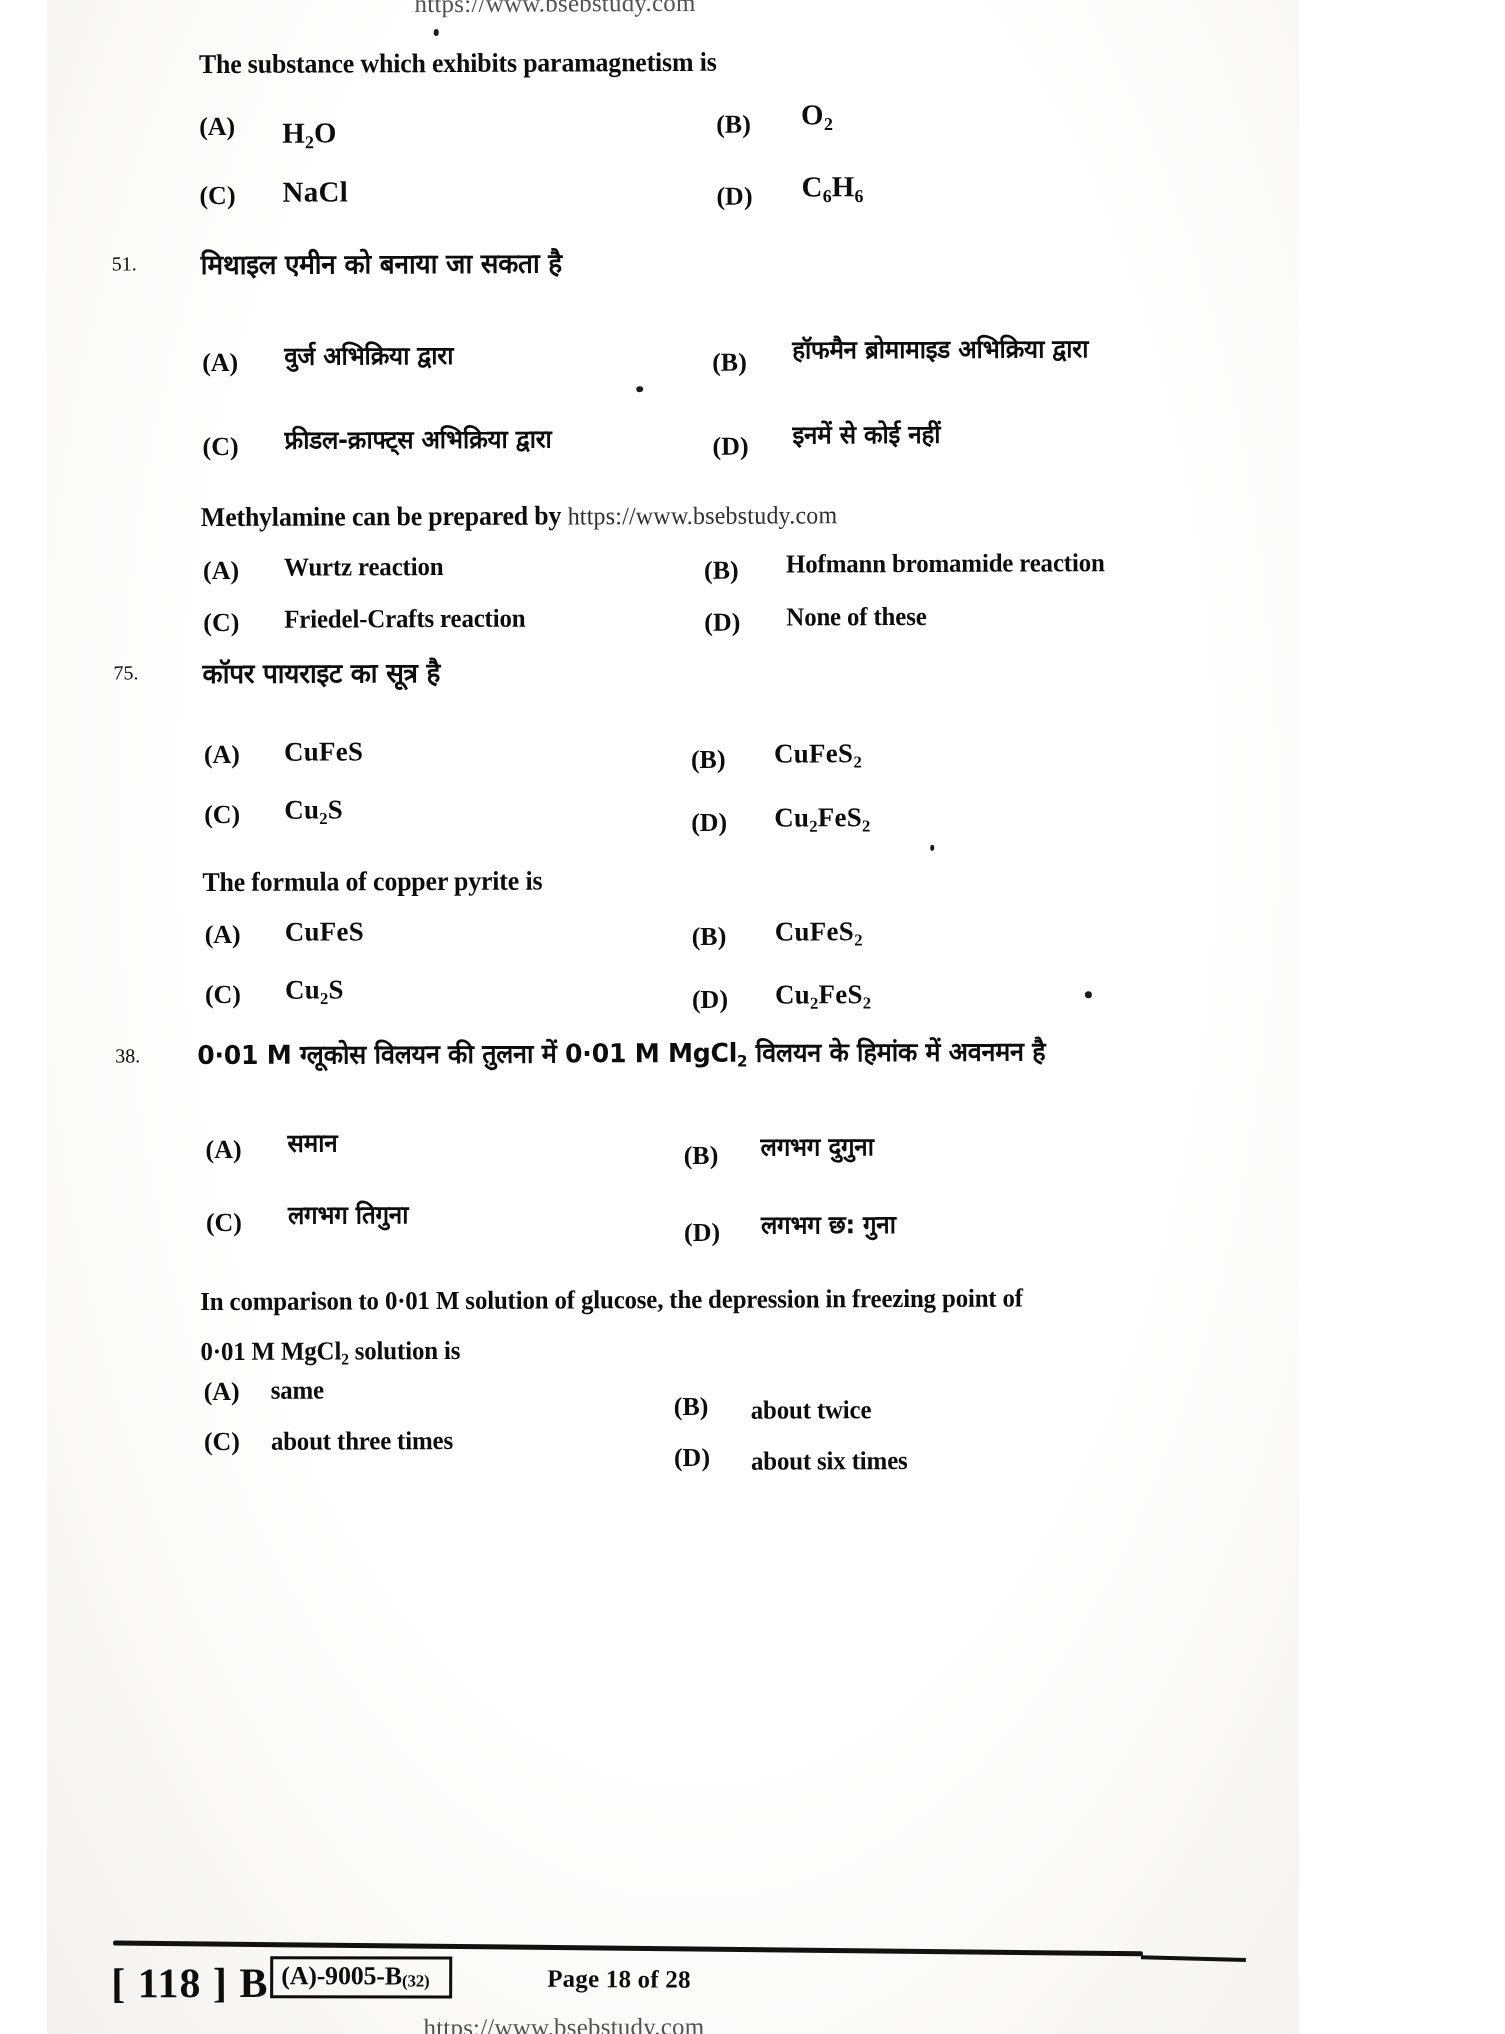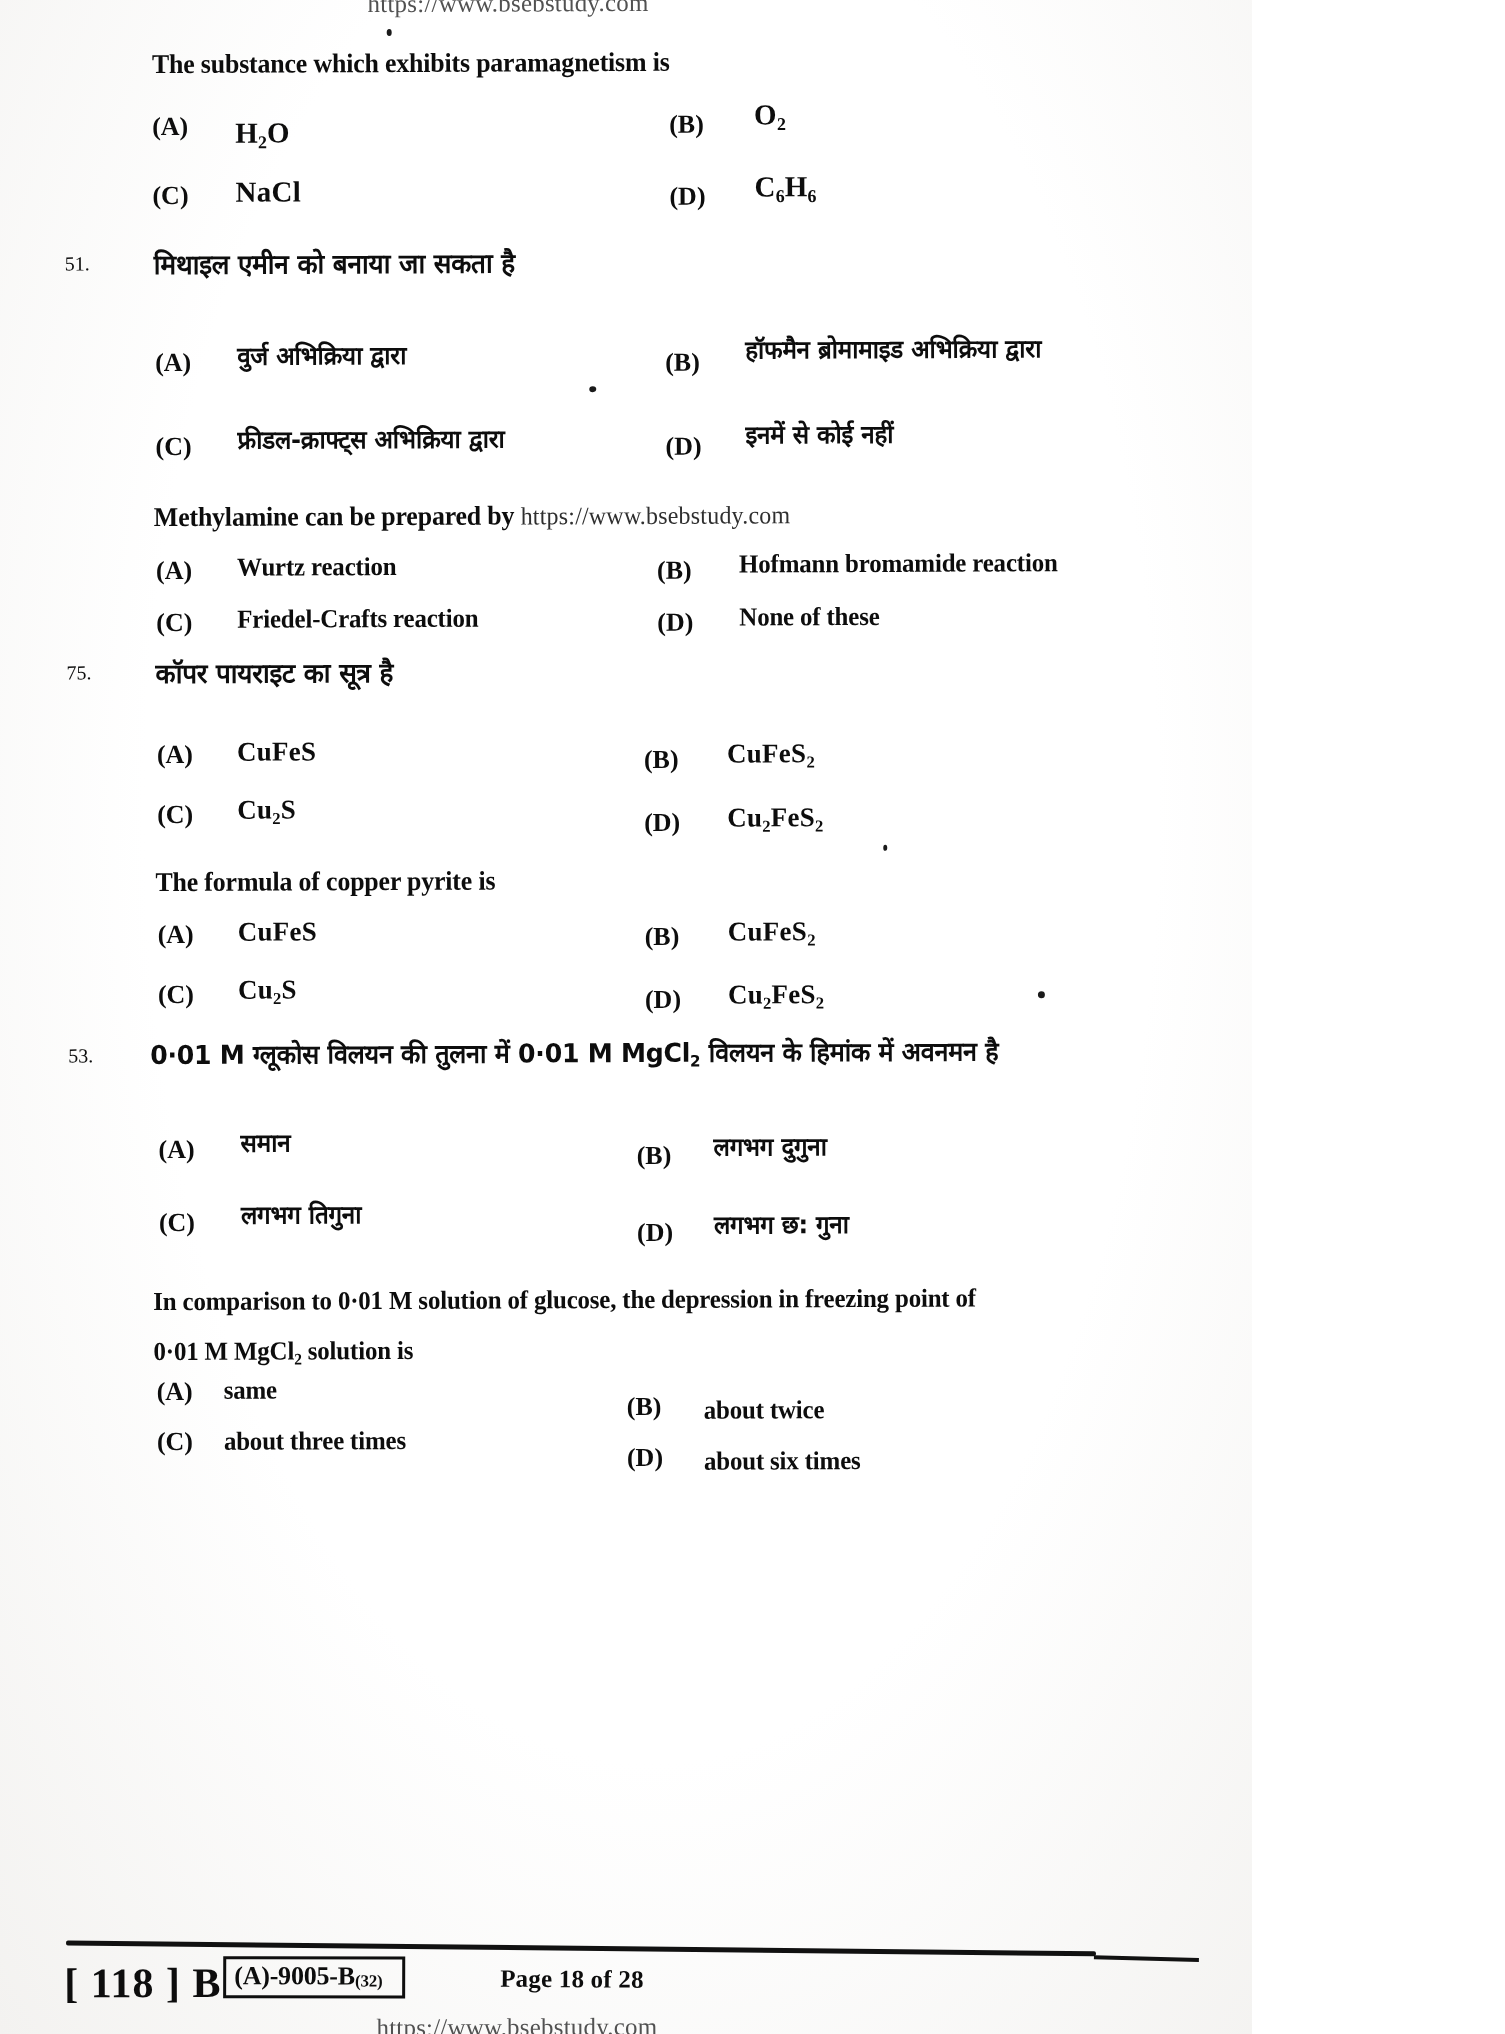--- a/index.html
+++ b/index.html
@@ -13,20 +13,21 @@
     position: relative;
     width: 1252px;
     height: 2034px;
     background: #fdfdfc;
     overflow: hidden;
     font-family: "Liberation Serif", "DejaVu Serif", serif;
     color: #121212;
     
     background-image:
       radial-gradient(ellipse at 52% 40%, rgba(255,255,255,1) 55%, rgba(243,242,240,1) 100%);
+    margin-left: 47px;
   }
 
   
   .ink {
     color: #0d0d0d;
     -webkit-font-smoothing: none;
     text-rendering: geometricPrecision;
   }
 
   
@@ -279,21 +280,21 @@
 
   <div class="t tag ink" style="left:645px; top:922px;">(B)</div>
   <div class="t chem chem-sm ink" style="left:728px; top:917px;">CuFeS<sub>2</sub></div>
 
   <div class="t tag ink" style="left:158px; top:978px;">(C)</div>
   <div class="t chem chem-sm ink" style="left:238px; top:973px;">Cu<sub>2</sub>S</div>
 
   <div class="t tag ink" style="left:645px; top:985px;">(D)</div>
   <div class="t chem chem-sm ink" style="left:728px; top:980px;">Cu<sub>2</sub>FeS<sub>2</sub></div>
 
-  <div class="t qnum ink" style="left:68px; top:1043px;">53.</div>
+  <div class="t qnum ink" style="left:68px; top:1043px;">38.</div>
   <div class="t hi ink" style="left:150px; top:1040px; font-size:26px;">
     <span>0·01 M ग्लूकोस विलयन की तुलना में 0·01 M MgCl</span><sub style="font-size:.6em; vertical-align:-.3em;">2</sub><span> विलयन के हिमांक में अवनमन है</span>
   </div>
 
   <div class="t tag ink" style="left:158px; top:1133px;">(A)</div>
   <div class="t hi-sm ink" style="left:240px; top:1128px;">समान</div>
 
   <div class="t tag ink" style="left:636px; top:1141px;">(B)</div>
   <div class="t hi-sm ink" style="left:713px; top:1134px;">लगभग दुगुना</div>
 

